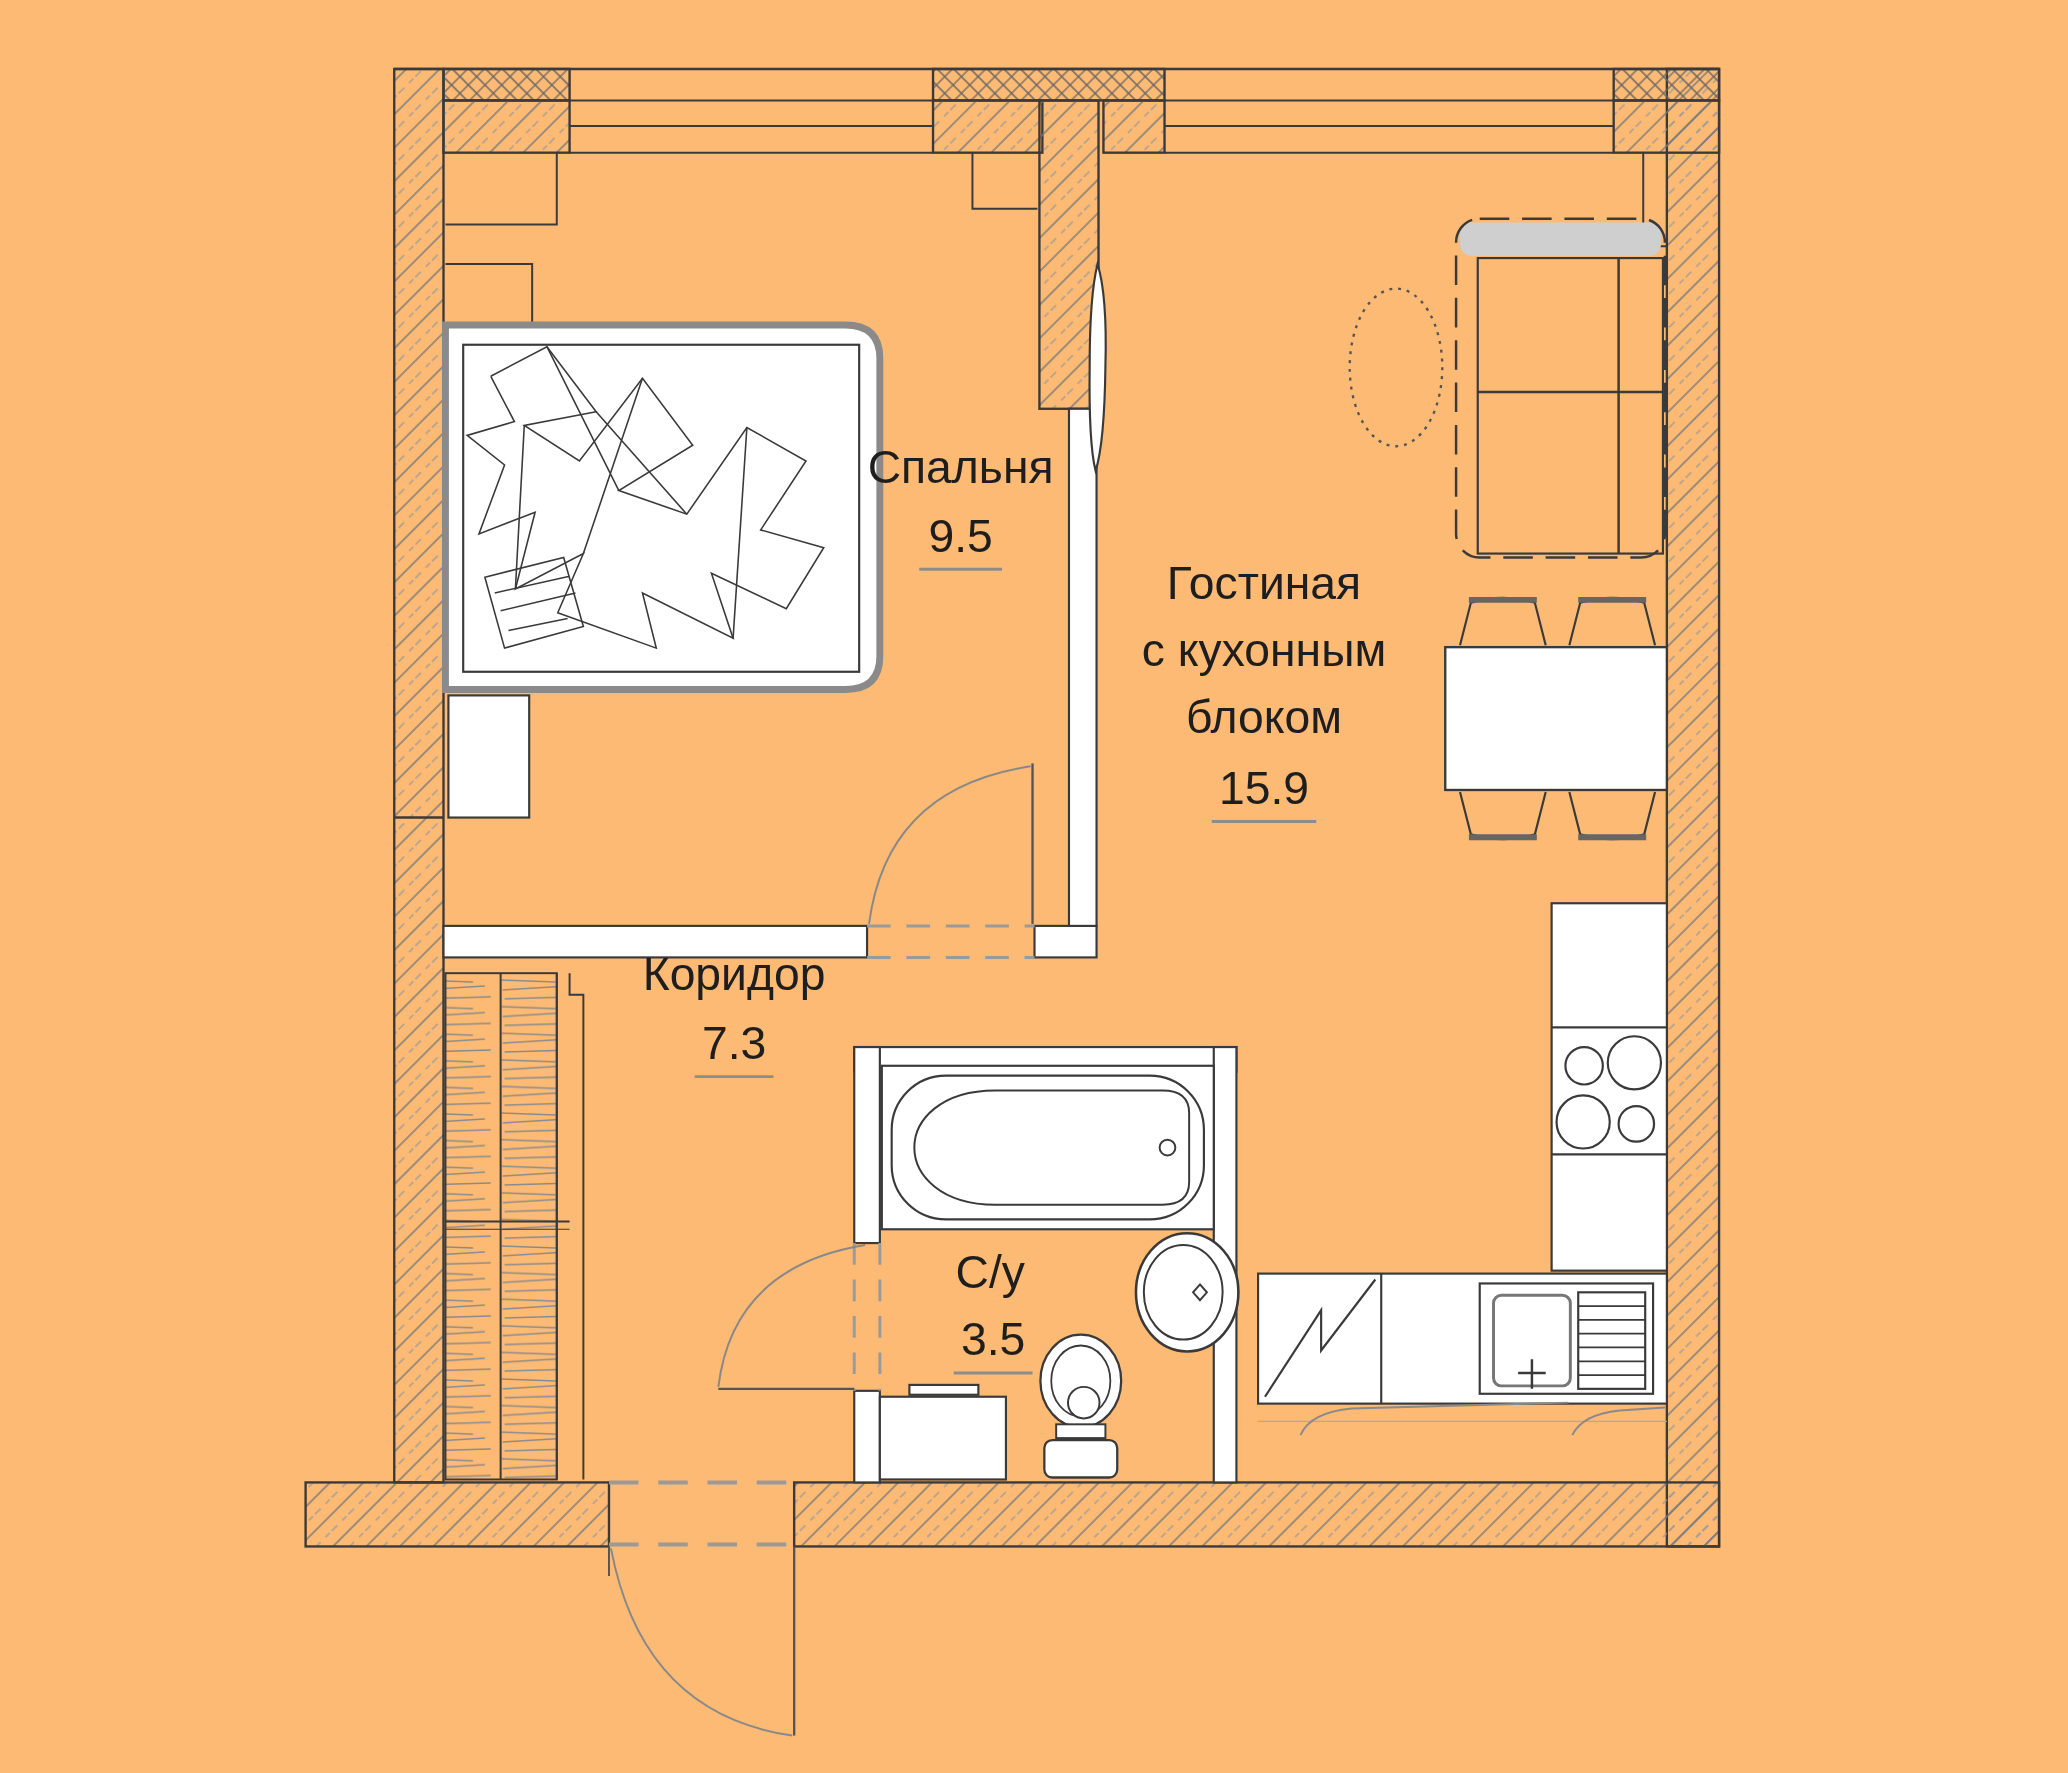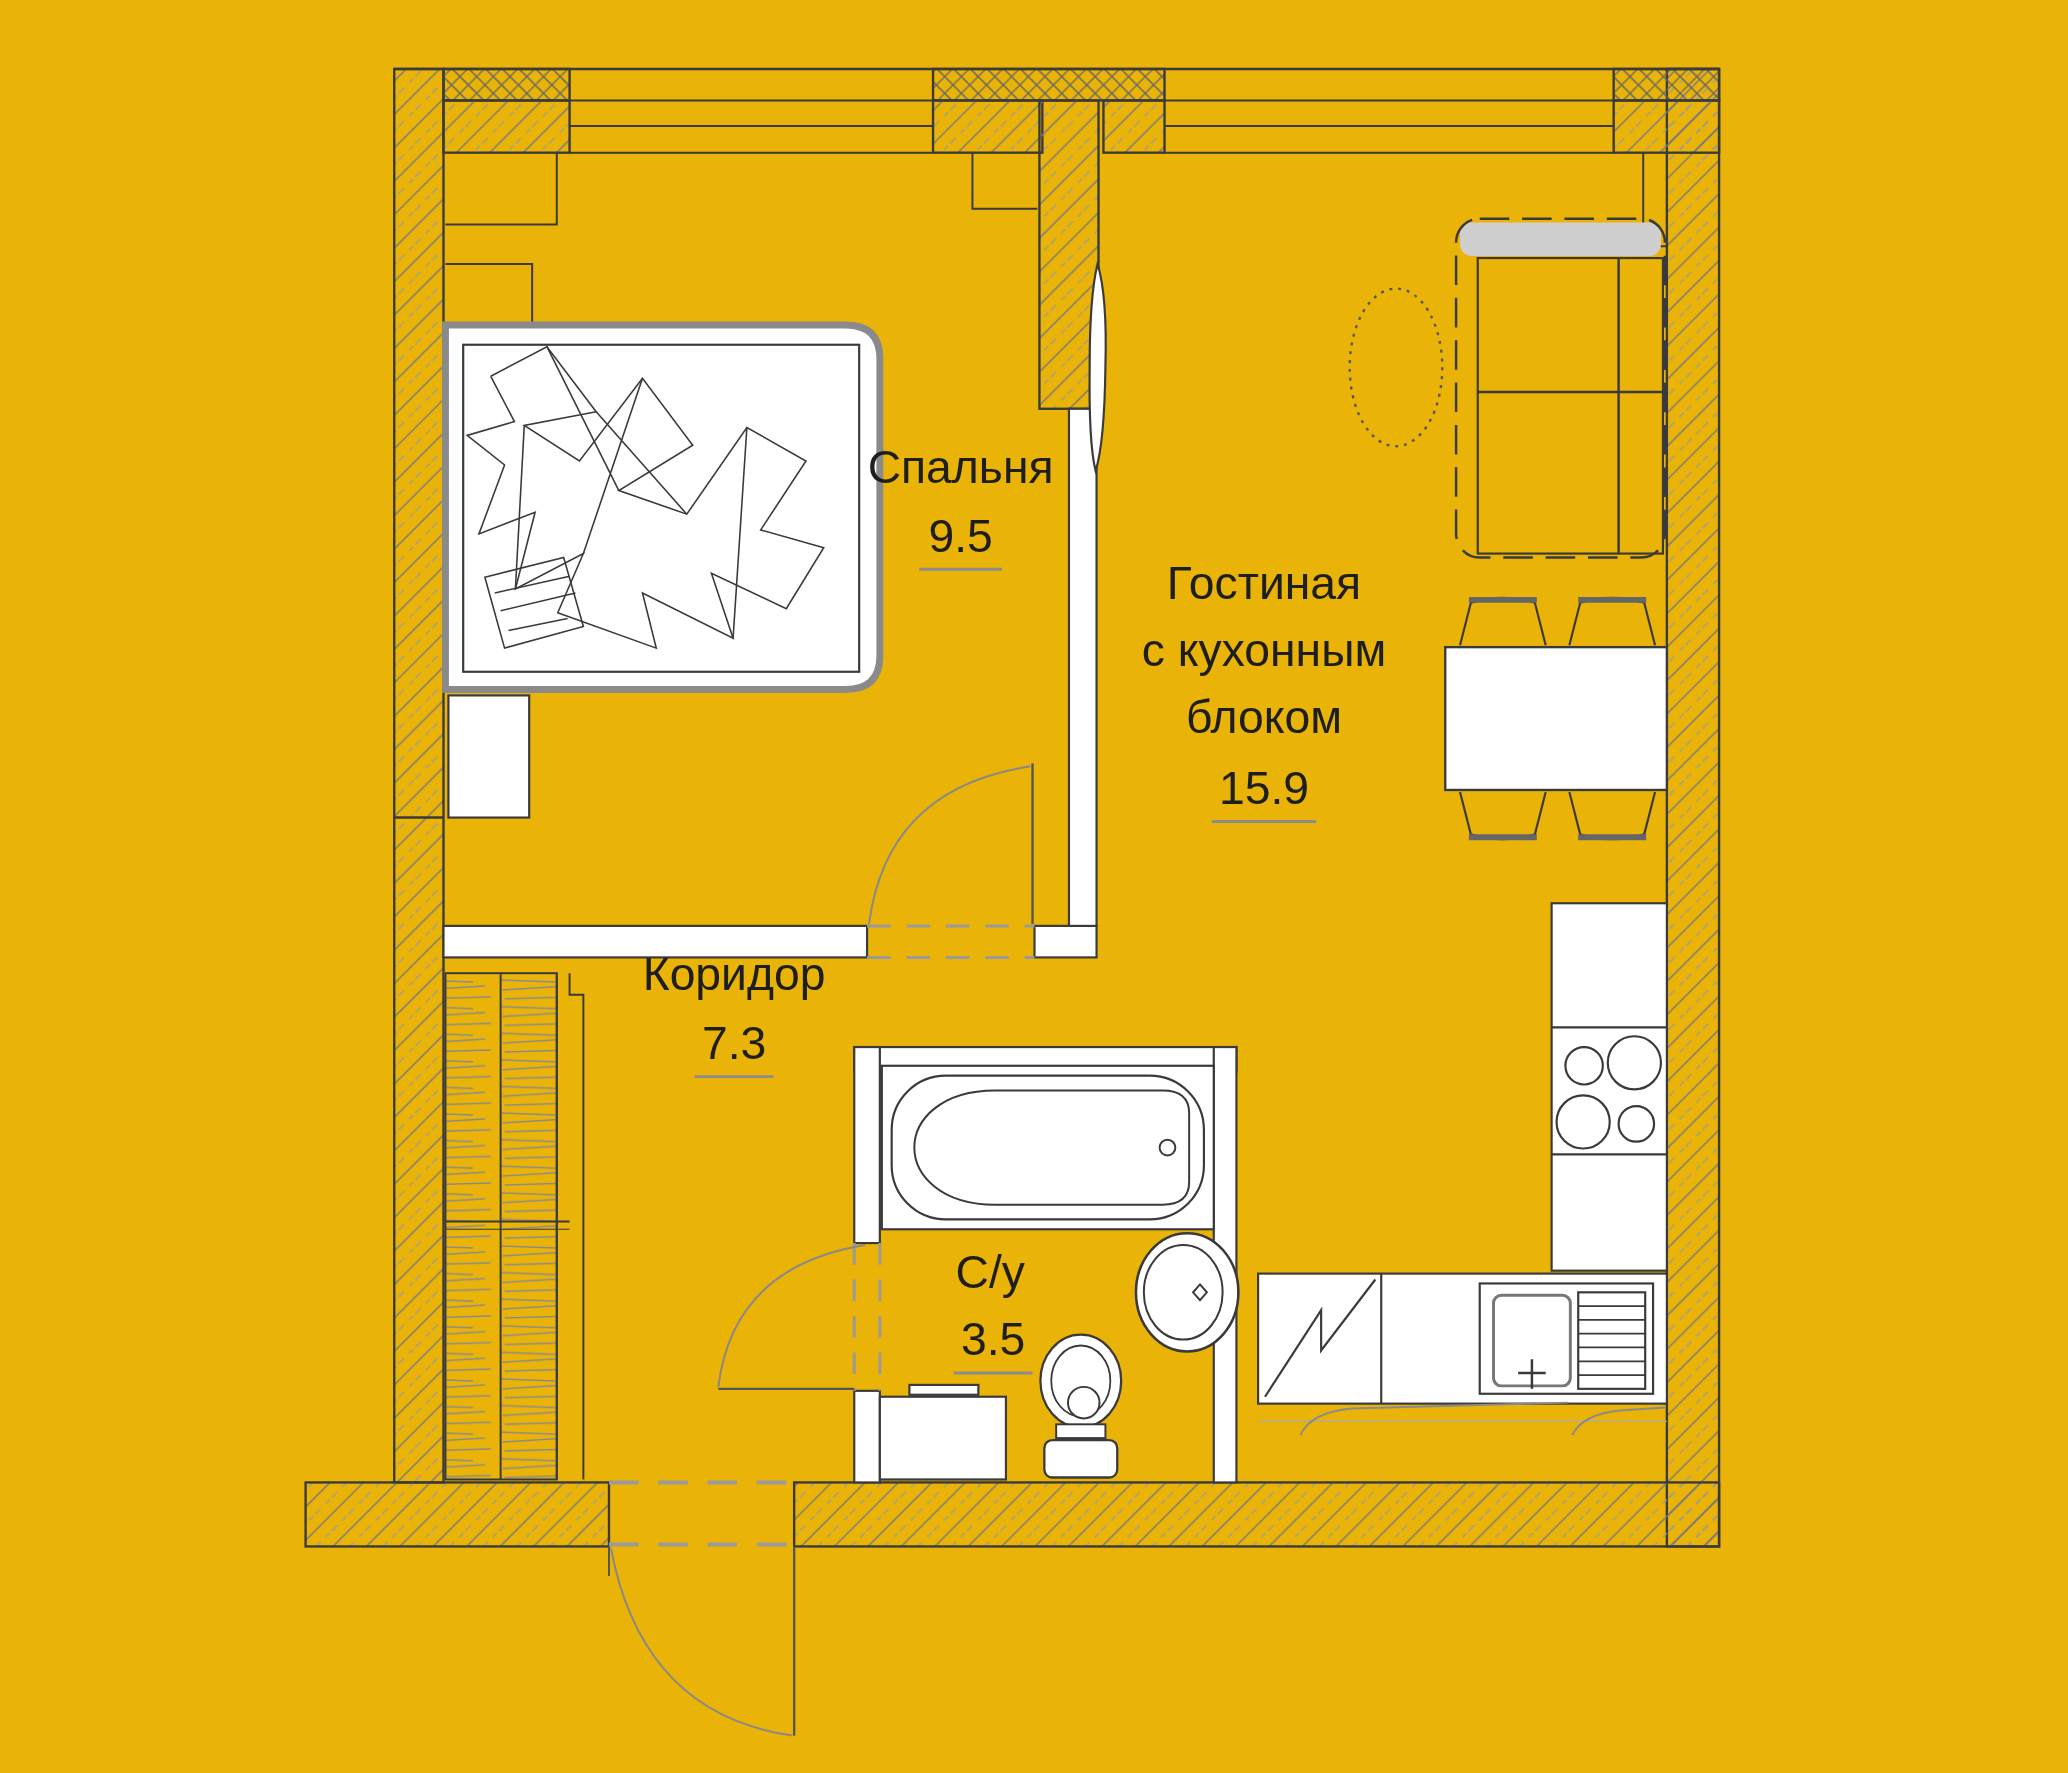--- a/index.html
+++ b/index.html
@@ -1,16 +1,16 @@
 <!DOCTYPE html>
 <html><head>
 <meta charset="utf-8">
 <style>
   html,body{margin:0;padding:0;background:#fff;}
-  .stage{width:2069px;height:1773px;background:#eab308;position:relative;}
+  .stage{width:2069px;height:1773px;background:#fdba74;position:relative;}
   svg{display:block;}
   text{font-family:"Liberation Sans", sans-serif;fill:#1e1e1e;}
   .room-label{font-size:47px;}
   .area-label{font-size:47px;}
 </style>
 </head>
 <body>
 
 <div class="stage">
 <svg width="2069" height="1773" viewBox="0 0 2100 1800">

